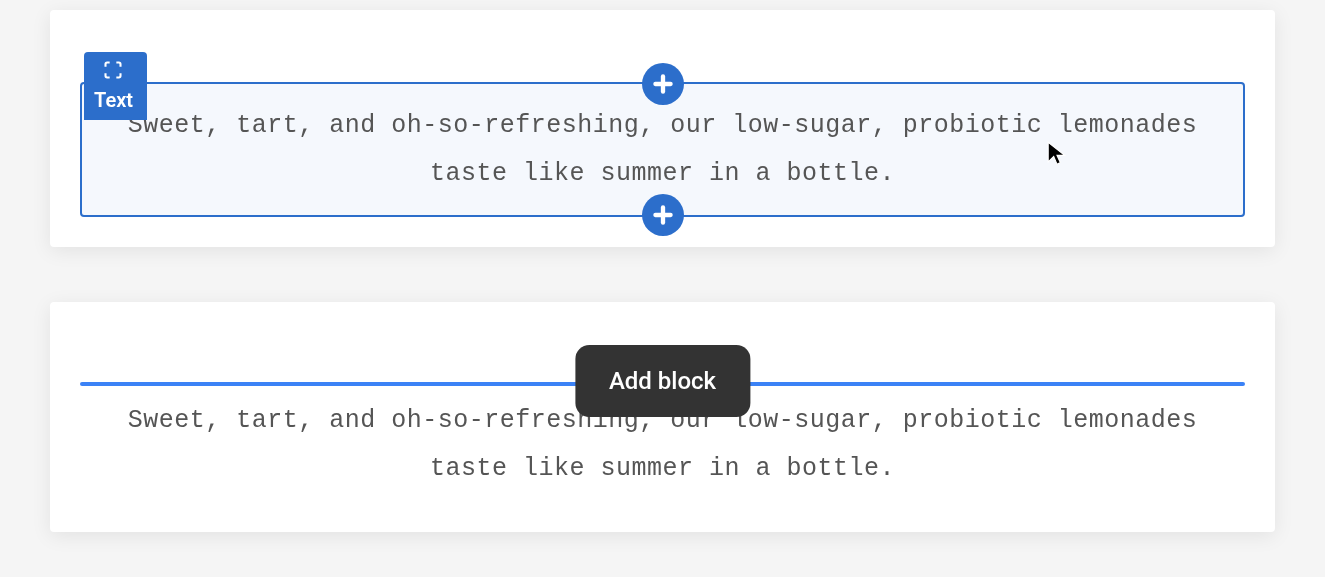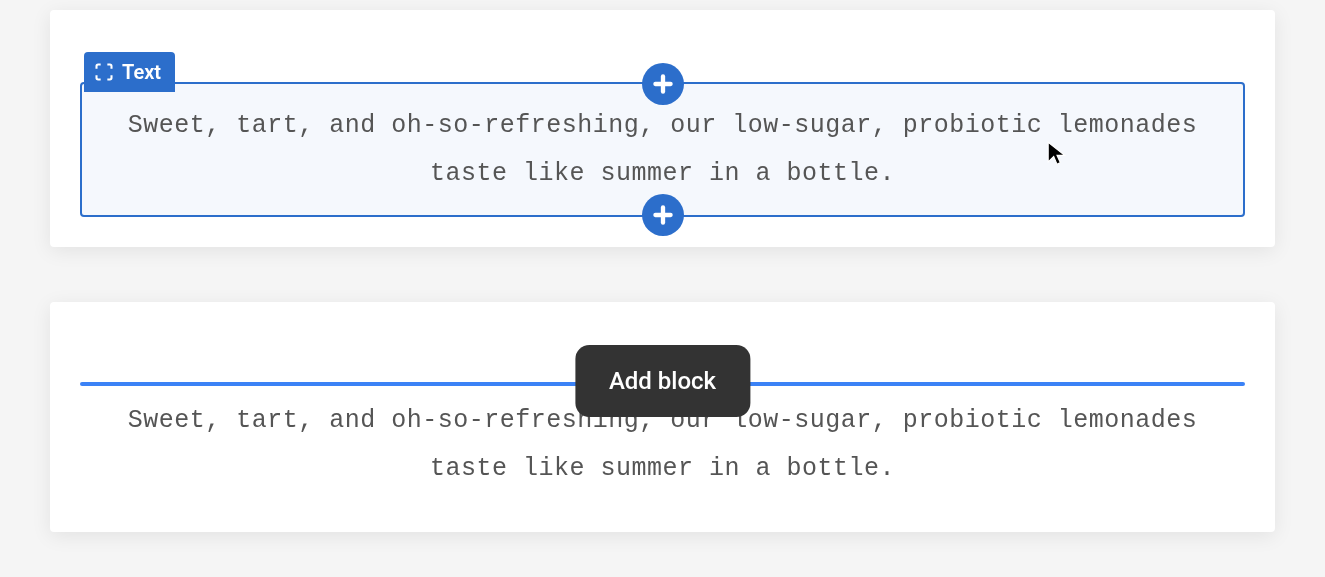--- a/index.html
+++ b/index.html
@@ -27,20 +27,21 @@
       color: #fff;
       font-family: -apple-system, BlinkMacSystemFont, "Segoe UI", Roboto, sans-serif;
       font-size: 20px;
       font-weight: 600;
       padding: 8px 14px 8px 10px;
       border-radius: 4px 4px 0 0;
       display: flex;
       align-items: center;
       gap: 8px;
       z-index: 3;
+      flex-direction: column;
     }
     .selection-icon {
       width: 20px;
       height: 20px;
       display: inline-block;
     }
     .text-block {
       border: 2px solid #2c6ecb;
       background: #f5f8fd;
       border-radius: 4px;

